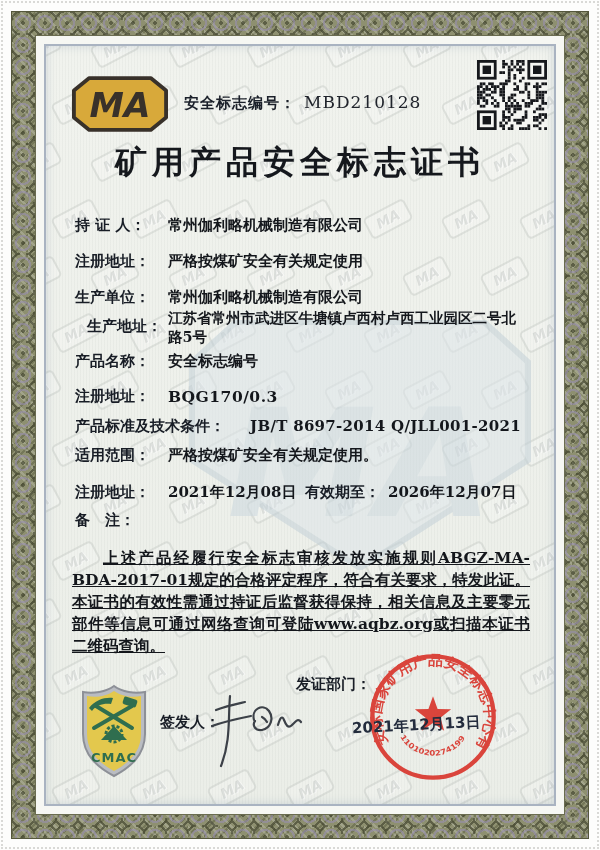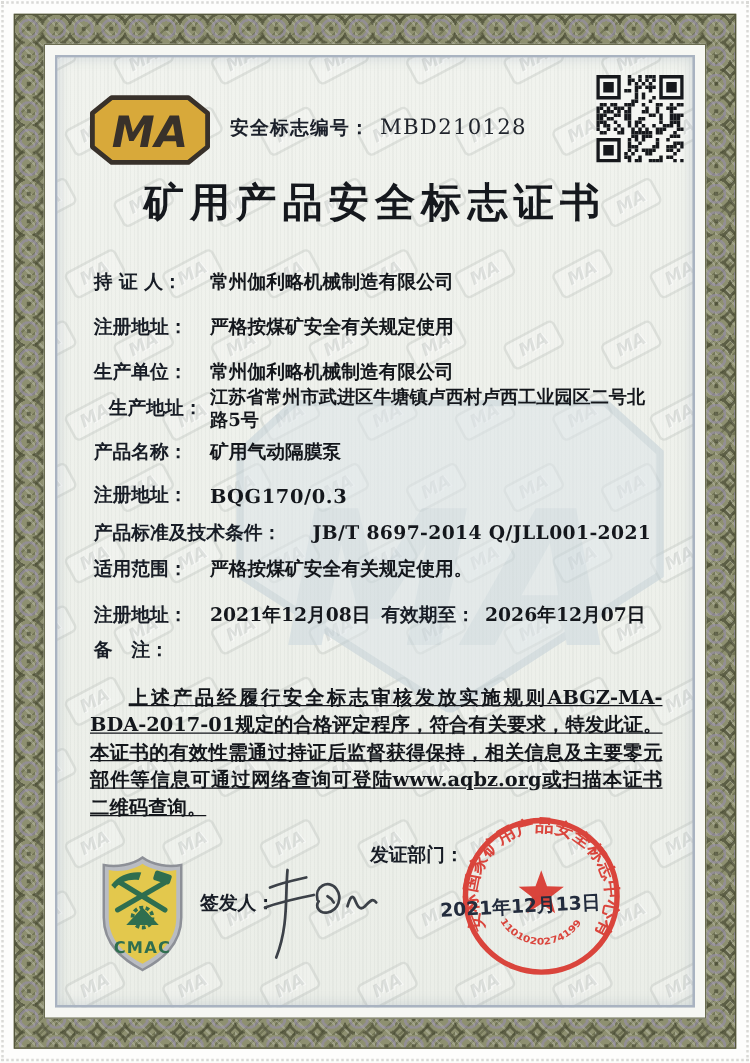--- a/index.html
+++ b/index.html
@@ -424,21 +424,21 @@
     <div class="row r2">
       <span class="lbl">生产单位：</span>
       <span class="val">常州伽利略机械制造有限公司</span>
     </div>
     <div class="row r3">
       <span class="lbl">生产地址：</span>
       <span class="val">江苏省常州市武进区牛塘镇卢西村卢西工业园区二号北路5号</span>
     </div>
     <div class="row r4">
       <span class="lbl">产品名称：</span>
-      <span class="val">矿用气动隔膜泵</span>
+      <span class="val">安全标志编号</span>
     </div>
     <div class="row r5">
       <span class="lbl">注册地址：</span>
       <span class="val">BQG170/0.3</span>
     </div>
     <div class="row r6">
       <span class="lbl">产品标准及技术条件：</span>
       <span class="val">JB/T 8697-2014  Q/JLL001-2021</span>
     </div>
     <div class="row r7">

